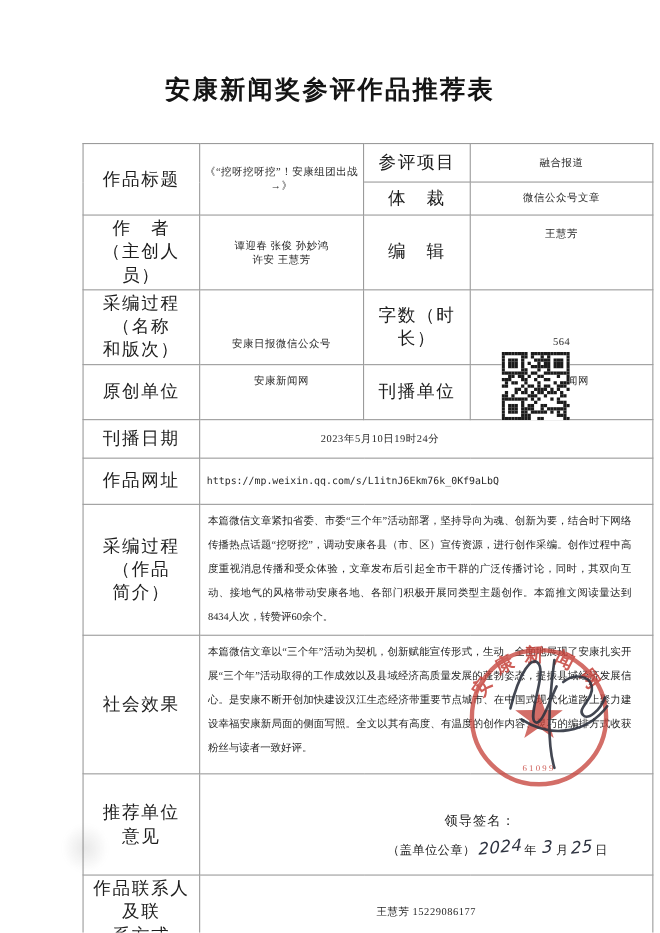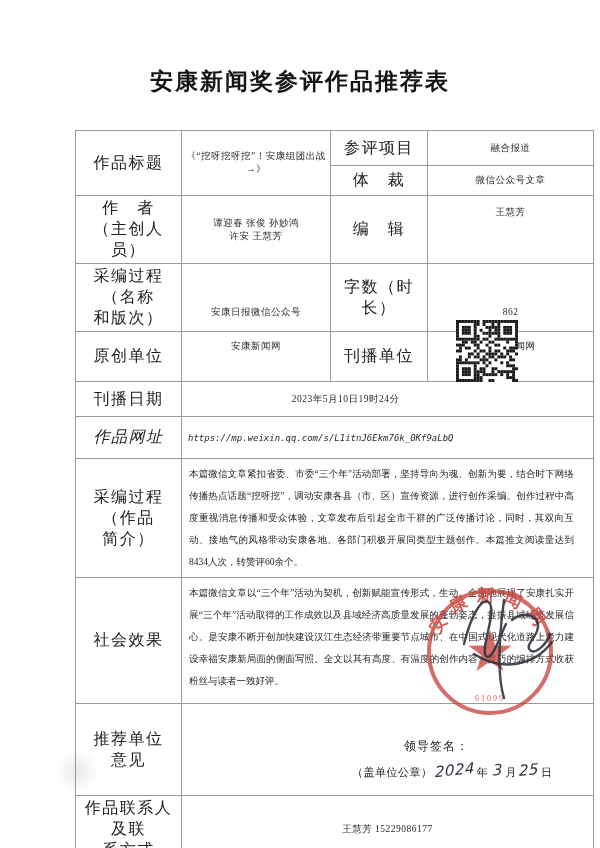--- a/index.html
+++ b/index.html
@@ -14,21 +14,21 @@
   .lbl{font-size:16px;letter-spacing:1.5px;color:#1d1d1d;}
   .pre{white-space:pre-line;}
   .val{font-size:9.5px;color:#2a2a2a;letter-spacing:0.5px;}
   .url{font-family:"DejaVu Sans Mono",monospace;font-size:9px;text-align:left;
         padding-left:6px;letter-spacing:0;}
   .para{font-size:9.5px;line-height:22px;text-align:justify;padding:4px 19px 4px 7px;
         vertical-align:top;color:#1f1f1f;margin-left:44px;}
   .date-cell{padding-right:88px;font-family:Liberation Serif, serif;}
   .r1a td{height:30px;} .r1b td{height:25px;margin-top:16px;} .r2 td{height:43px;}
   .r3 td{height:48px;} .r4 td{height:39px;} .r5 td{height:30px;}
-  .r6 td{height:37px;font-style:italic;} .r7 td{height:110px;} .r8 td{height:117px;}
+  .r6 td{height:37px;} .r7 td{height:110px;} .r8 td{height:117px;}
   .r9 td{height:87px;} .r10 td{height:30px;}
   .sign-cell{position:relative;}
   .sign-line{position:absolute;left:222px;top:34px;font-size:12px;letter-spacing:1px;}
   .seal-line{position:absolute;left:170px;top:58px;font-size:11px;letter-spacing:0.5px;
         white-space:nowrap;}
   .hw{display:inline-block;font-family:"DejaVu Sans",sans-serif;font-size:15px;
         font-style:italic;color:#2e3340;transform:rotate(-6deg) skewX(-6deg);
         margin:0 2px;position:relative;top:-1px;}
   .qr{position:absolute;left:456px;top:320px;width:62px;height:62px;background:#fff;}
   .stamp{position:absolute;left:420px;top:582px;width:140px;height:140px;
@@ -70,21 +70,21 @@
       <td class="val pre">谭迎春 张俊 孙妙鸿
 许安 王慧芳</td>
       <td class="lbl">编　辑</td>
       <td class="val" style="vertical-align:top;padding-top:10px;">王慧芳</td>
     </tr>
     <tr class="r3">
       <td class="lbl pre">采编过程 （名称
 和版次）</td>
       <td class="val" style="vertical-align:bottom;padding-bottom:12px;">安康日报微信公众号</td>
       <td class="lbl">字数（时长）</td>
-      <td class="val" style="vertical-align:bottom;padding-bottom:14px;">862</td>
+      <td class="val" style="vertical-align:bottom;padding-bottom:14px;">564</td>
     </tr>
     <tr class="r4">
       <td class="lbl">原创单位</td>
       <td class="val" style="vertical-align:top;padding-top:8px;">安康新闻网</td>
       <td class="lbl">刊播单位</td>
       <td class="val" style="vertical-align:top;padding-top:8px;">安康新闻网</td>
     </tr>
     <tr class="r5">
       <td class="lbl">刊播日期</td>
       <td class="val date-cell" colspan="3">2023年5月10日19时24分</td>

